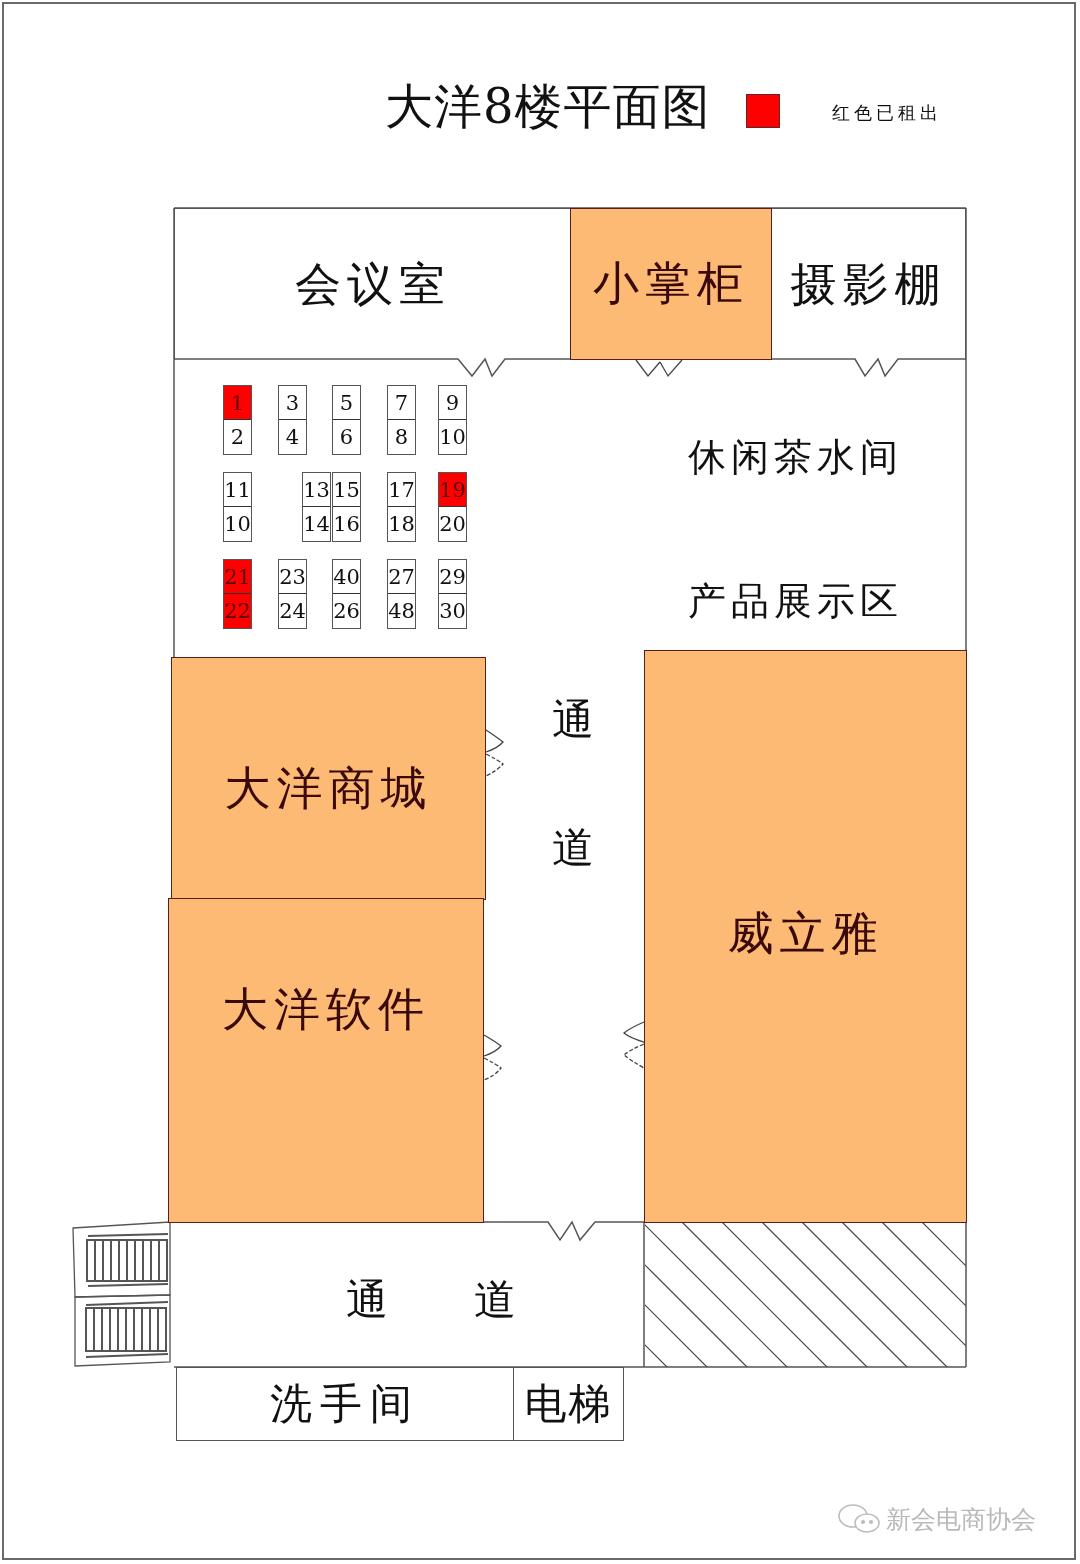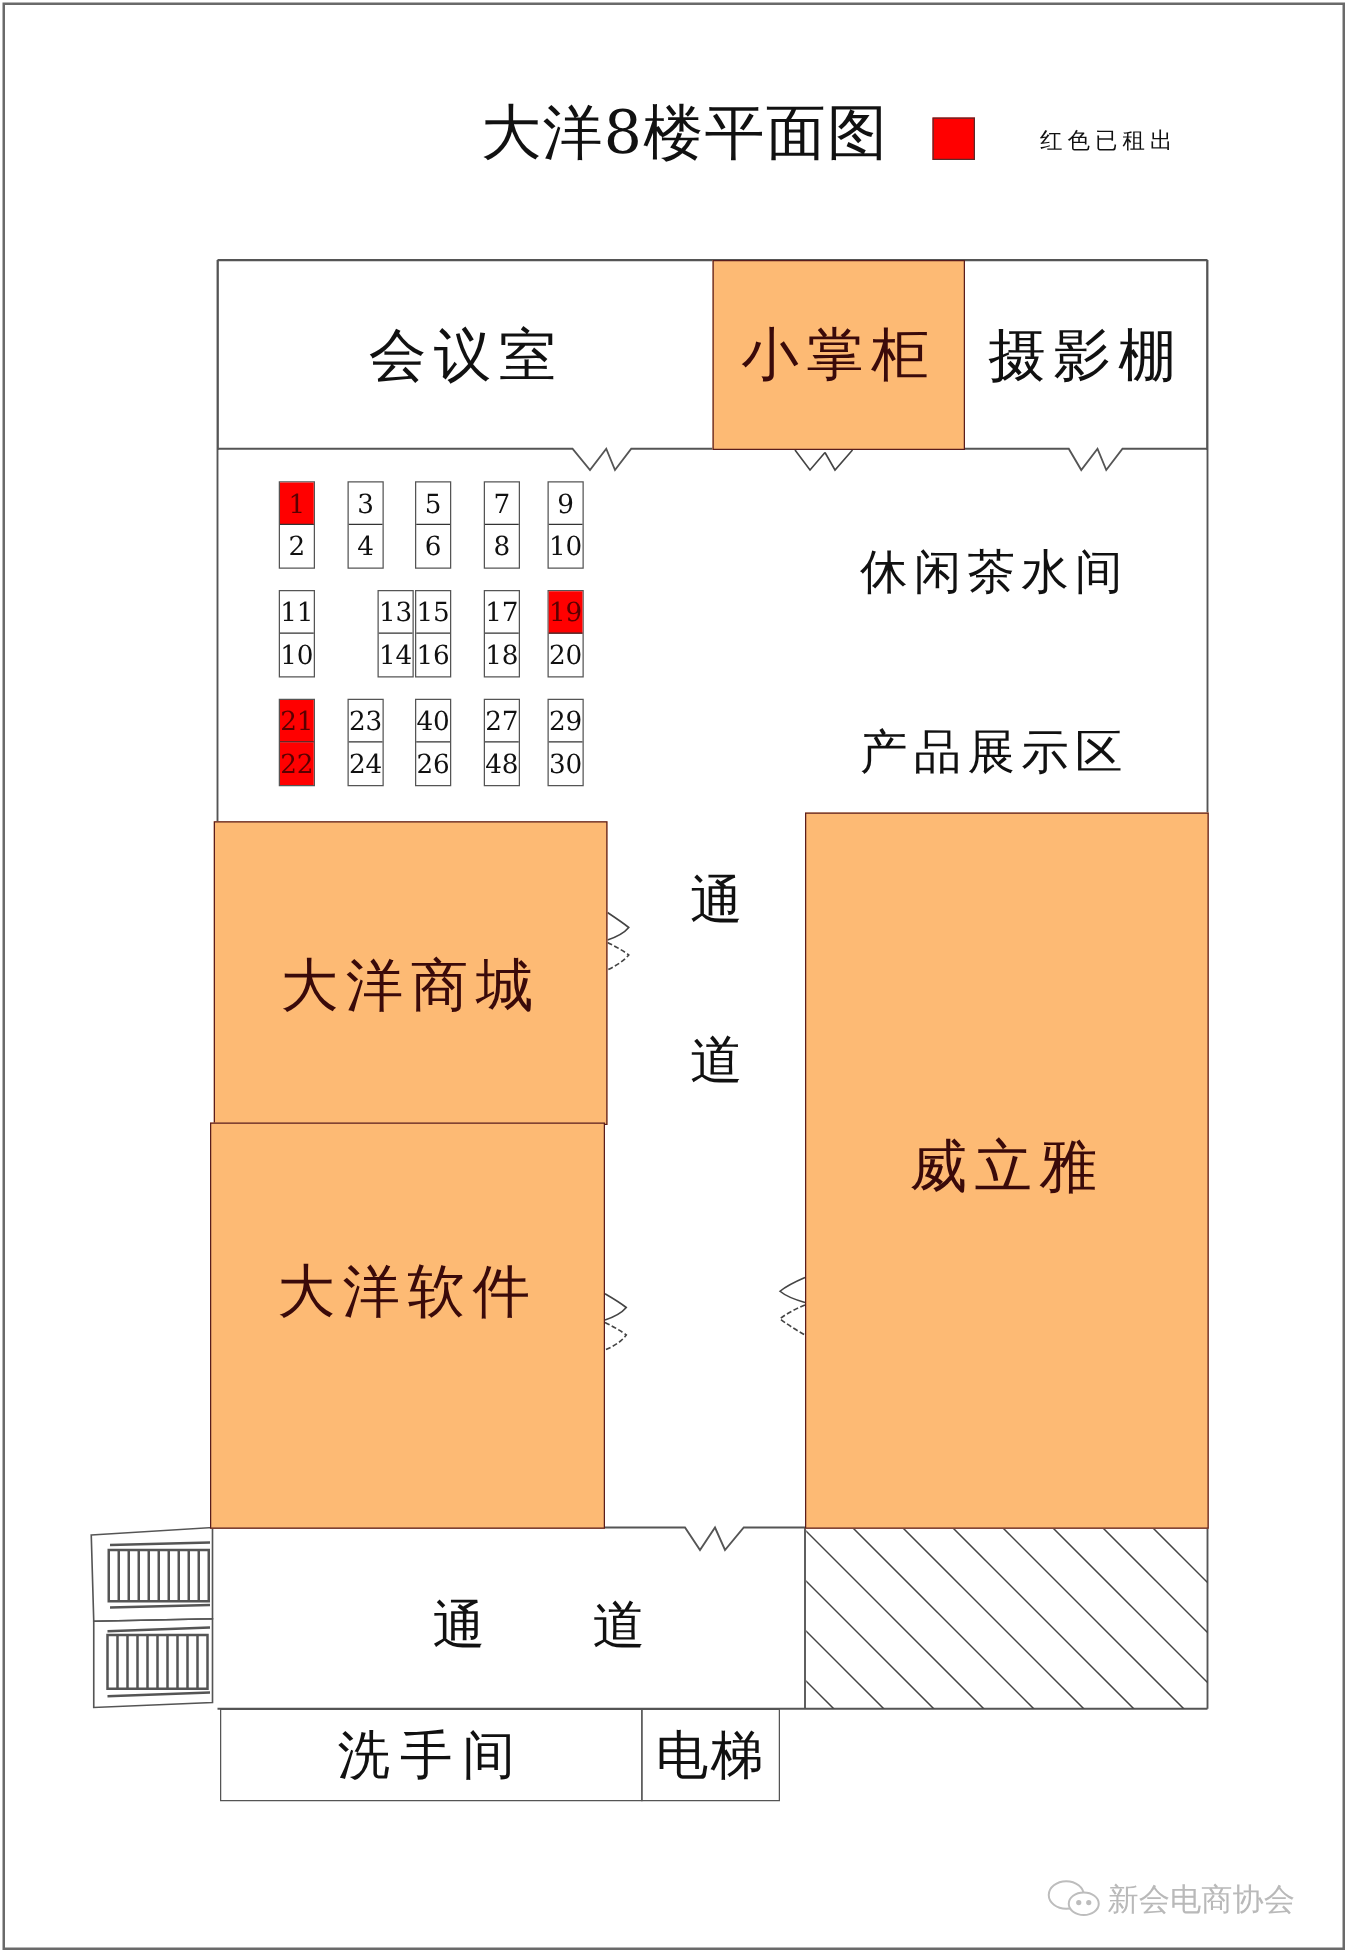--- a/index.html
+++ b/index.html
@@ -194,21 +194,21 @@
     </div>
     <div class="booth" style="left: 438px; top: 559px;">
       <div class="cell top">29</div>
       <div class="cell">30</div>
     </div>
   </div>
 
 <div class="room rented" style="left:171px;top:657px;width:315px;height:243px;align-items:flex-start;padding-top:100px;">
   <span class="lbl">大洋商城</span>
 </div>
-<div class="room rented" style="left:168px;top:898px;width:316px;height:325px;align-items:flex-start;padding-top:104px;">
+<div class="room rented" style="left:168px;top:898px;width:316px;height:325px;align-items:flex-start;padding-top:80px;">
   <span class="lbl">大洋软件</span>
 </div>
 
 <div class="room rented" style="left:644px;top:650px;width:323px;height:573px;">
   <span class="lbl" style="margin-bottom:5px;">威立雅</span>
 </div>
 
 <div class="txt" style="left:552px;top:692px;font-size:42px;">通</div>
 <div class="txt" style="left:552px;top:820px;font-size:42px;">道</div>
 

